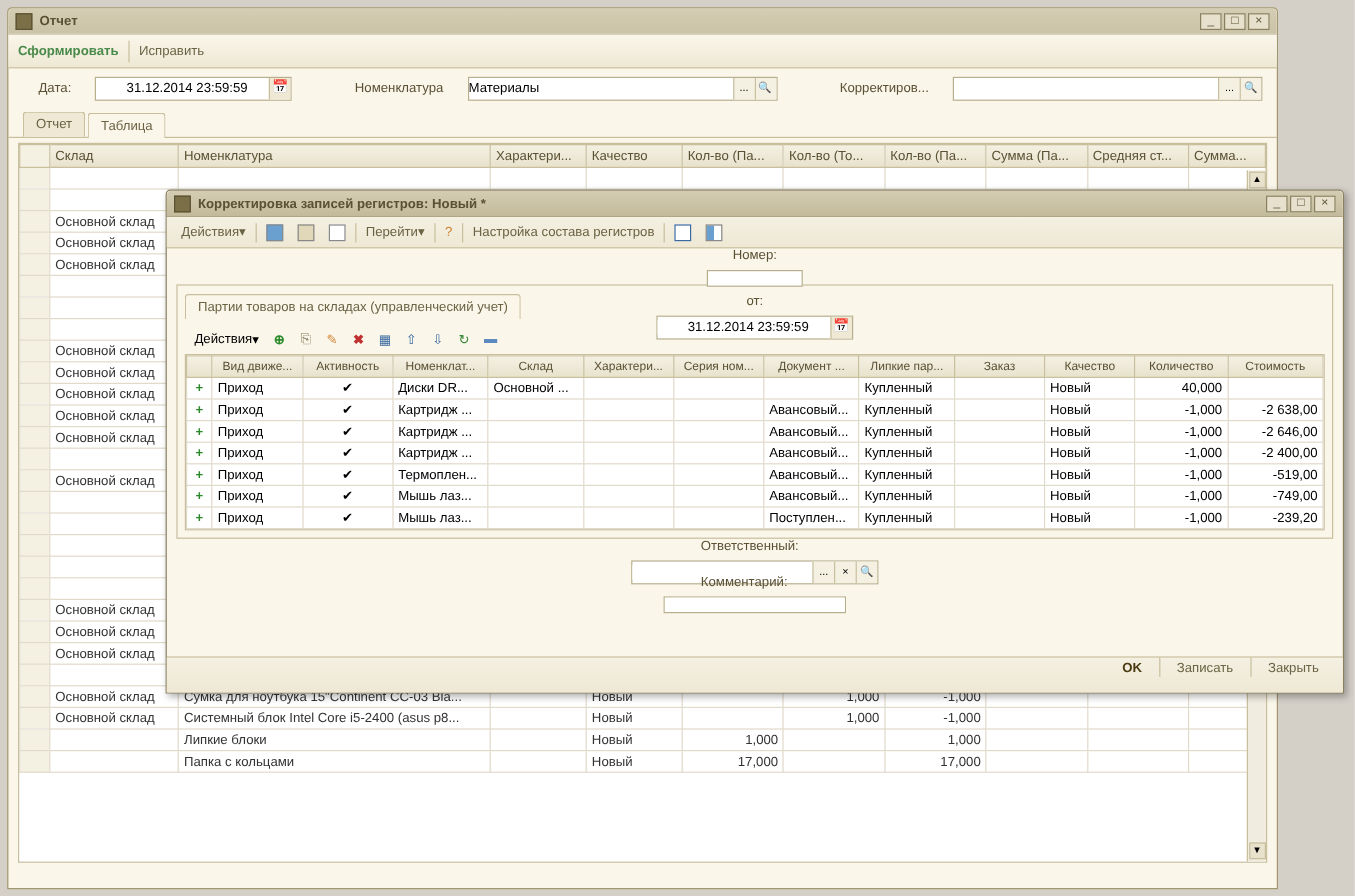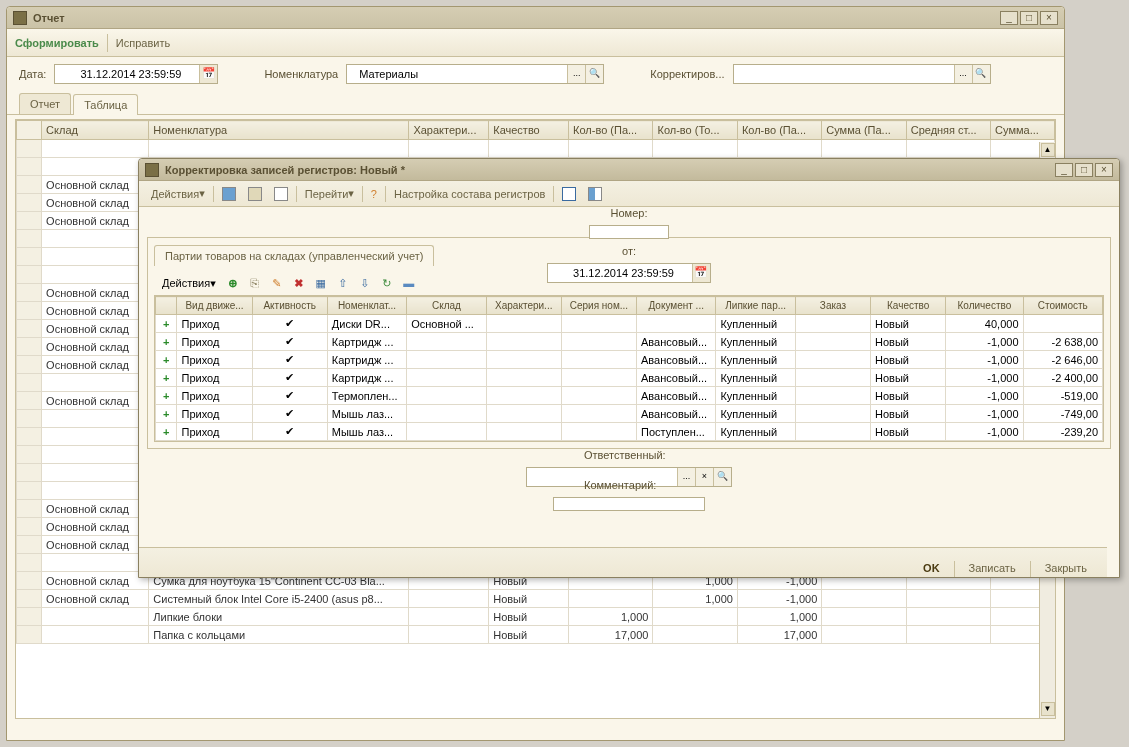--- a/index.html
+++ b/index.html
@@ -13,27 +13,27 @@
 .win-btns { display: flex; gap: 2px; }
 .win-btn { width: 18px; height: 14px; border: 1px solid #8a8060; background: #e6e0cc; text-align: center; line-height: 12px; font-size: 10px; color: #5a5033; cursor: pointer; }
 
 
 .toolbar { height: 28px; background: linear-gradient(#faf6ea, #eee8d4); border-bottom: 1px solid #c9bf9d; display: flex; align-items: center; padding: 0 8px; gap: 8px; }
 .toolbar .btn-main { color: #4a8a4a; font-weight: bold; cursor: pointer; }
 .toolbar .sep { width: 1px; height: 18px; background: #c9bf9d; }
 .toolbar .btn { color: #6b6344; cursor: pointer; }
 
 
-.filter-row { height: 34px; display: flex; align-items: center; padding: 0 12px; gap: 8px; }
+.filter-row { height: 34px; display: flex; align-items: center; padding: 0 12px; gap: 20px; margin-left: 13px; }
 .filter-row label { color: #5a5033; }
 .date-input { display: inline-flex; align-items: center; border: 1px solid #b7ae8b; background: #fff; height: 20px; }
 .date-input input { border: none; padding: 0 18px; width: 144px; font: inherit; outline: none; text-align: right; }
 .date-btn { width: 18px; height: 18px; background: #eee8d4; border-left: 1px solid #c9bf9d; text-align: center; line-height: 16px; cursor: pointer; }
 .combo { display: inline-flex; align-items: center; border: 1px solid #b7ae8b; background: #fff; height: 20px; }
-.combo input { border: none; padding: 0 12px; font: inherit; outline: none; }
+.combo input { border: none; padding: 0 0; font: inherit; outline: none; }
 .combo-btn { width: 18px; height: 18px; background: #f4f0e2; border-left: 1px solid #c9bf9d; text-align: center; line-height: 16px; cursor: pointer; font-size: 9px; }
 
 
 .tabs { height: 24px; display: flex; align-items: flex-end; padding-left: 12px; border-bottom: 1px solid #c9bf9d; }
 .tab { padding: 4px 10px; border: 1px solid #c9bf9d; border-bottom: none; background: #eee8d4; margin-right: 2px; cursor: pointer; border-radius: 3px 3px 0 0; color: #6b6344; }
 .tab.active { background: #faf6ea; font-weight: normal; position: relative; top: 1px; }
 
 
 .grid-wrap { position: relative; background: #fff; border: 1px solid #c9bf9d; margin: 4px 8px; }
 .grid { border-collapse: collapse; width: 100%; table-layout: fixed; }
@@ -77,21 +77,21 @@
 .modal-grid { border-collapse: collapse; width: 100%; table-layout: fixed; }
 .modal-grid th { background: linear-gradient(#f4f0e2, #e8e2cc); border: 1px solid #c9bf9d; padding: 3px 4px; font-weight: normal; color: #5a5033; font-size: 10px; overflow: hidden; white-space: nowrap; text-overflow: ellipsis; text-align: center; }
 .modal-grid td { border: 1px solid #e0daca; padding: 2px 4px; height: 17px; font-size: 11px; overflow: hidden; white-space: nowrap; text-overflow: ellipsis; }
 .modal-grid td.num { text-align: right; }
 .modal-grid .plus { color: #2a8a2a; font-weight: bold; text-align: center; }
 .modal-grid .chk { text-align: center; }
 
 .form-row .field-long { flex: 1; border: 1px solid #b7ae8b; height: 20px; display: flex; align-items: center; background: #fff; }
 .form-row .field-long input { border: none; flex: 1; padding: 0 4px; font: inherit; outline: none; }
 
-.modal-footer { position: absolute; bottom: 0; left: 0; right: 12px; height: 30px; background: linear-gradient(#f4f0e2, #eee8d4); border-top: 1px solid #c9bf9d; display: flex; align-items: flex-end; justify-content: flex-end; padding: 0 10px; gap: 4px; }
+.modal-footer { position: absolute; bottom: 0; left: 0; right: 0; height: 30px; background: linear-gradient(#f4f0e2, #eee8d4); border-top: 1px solid #c9bf9d; display: flex; align-items: flex-start; justify-content: flex-end; padding: 0 10px; gap: 4px; }
 .modal-footer .fbtn { padding: 3px 10px; cursor: pointer; color: #6b6344; }
 .modal-footer .fbtn.primary { font-weight: bold; color: #4a3a10; }
 .modal-footer .sep { width: 1px; height: 16px; background: #c9bf9d; }
 </style>
 </head>
 <body>
 
 <div class="main-window">
   <div class="titlebar">
     <span class="title-icon"></span>

